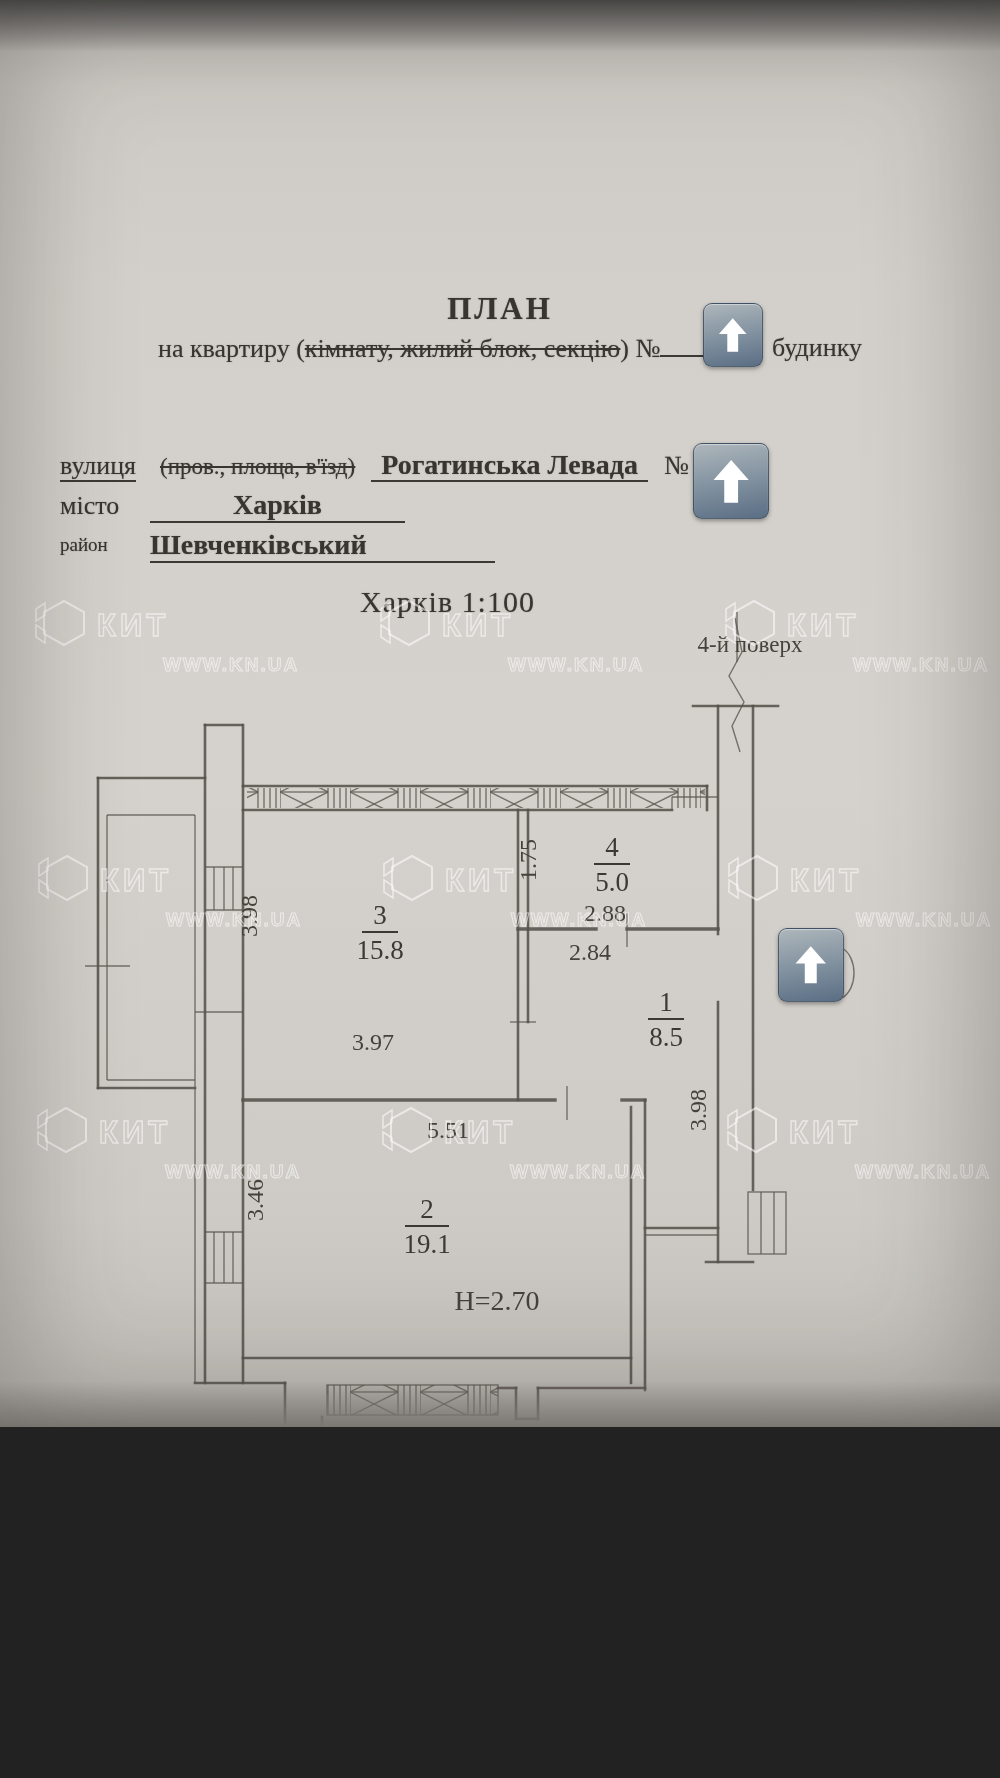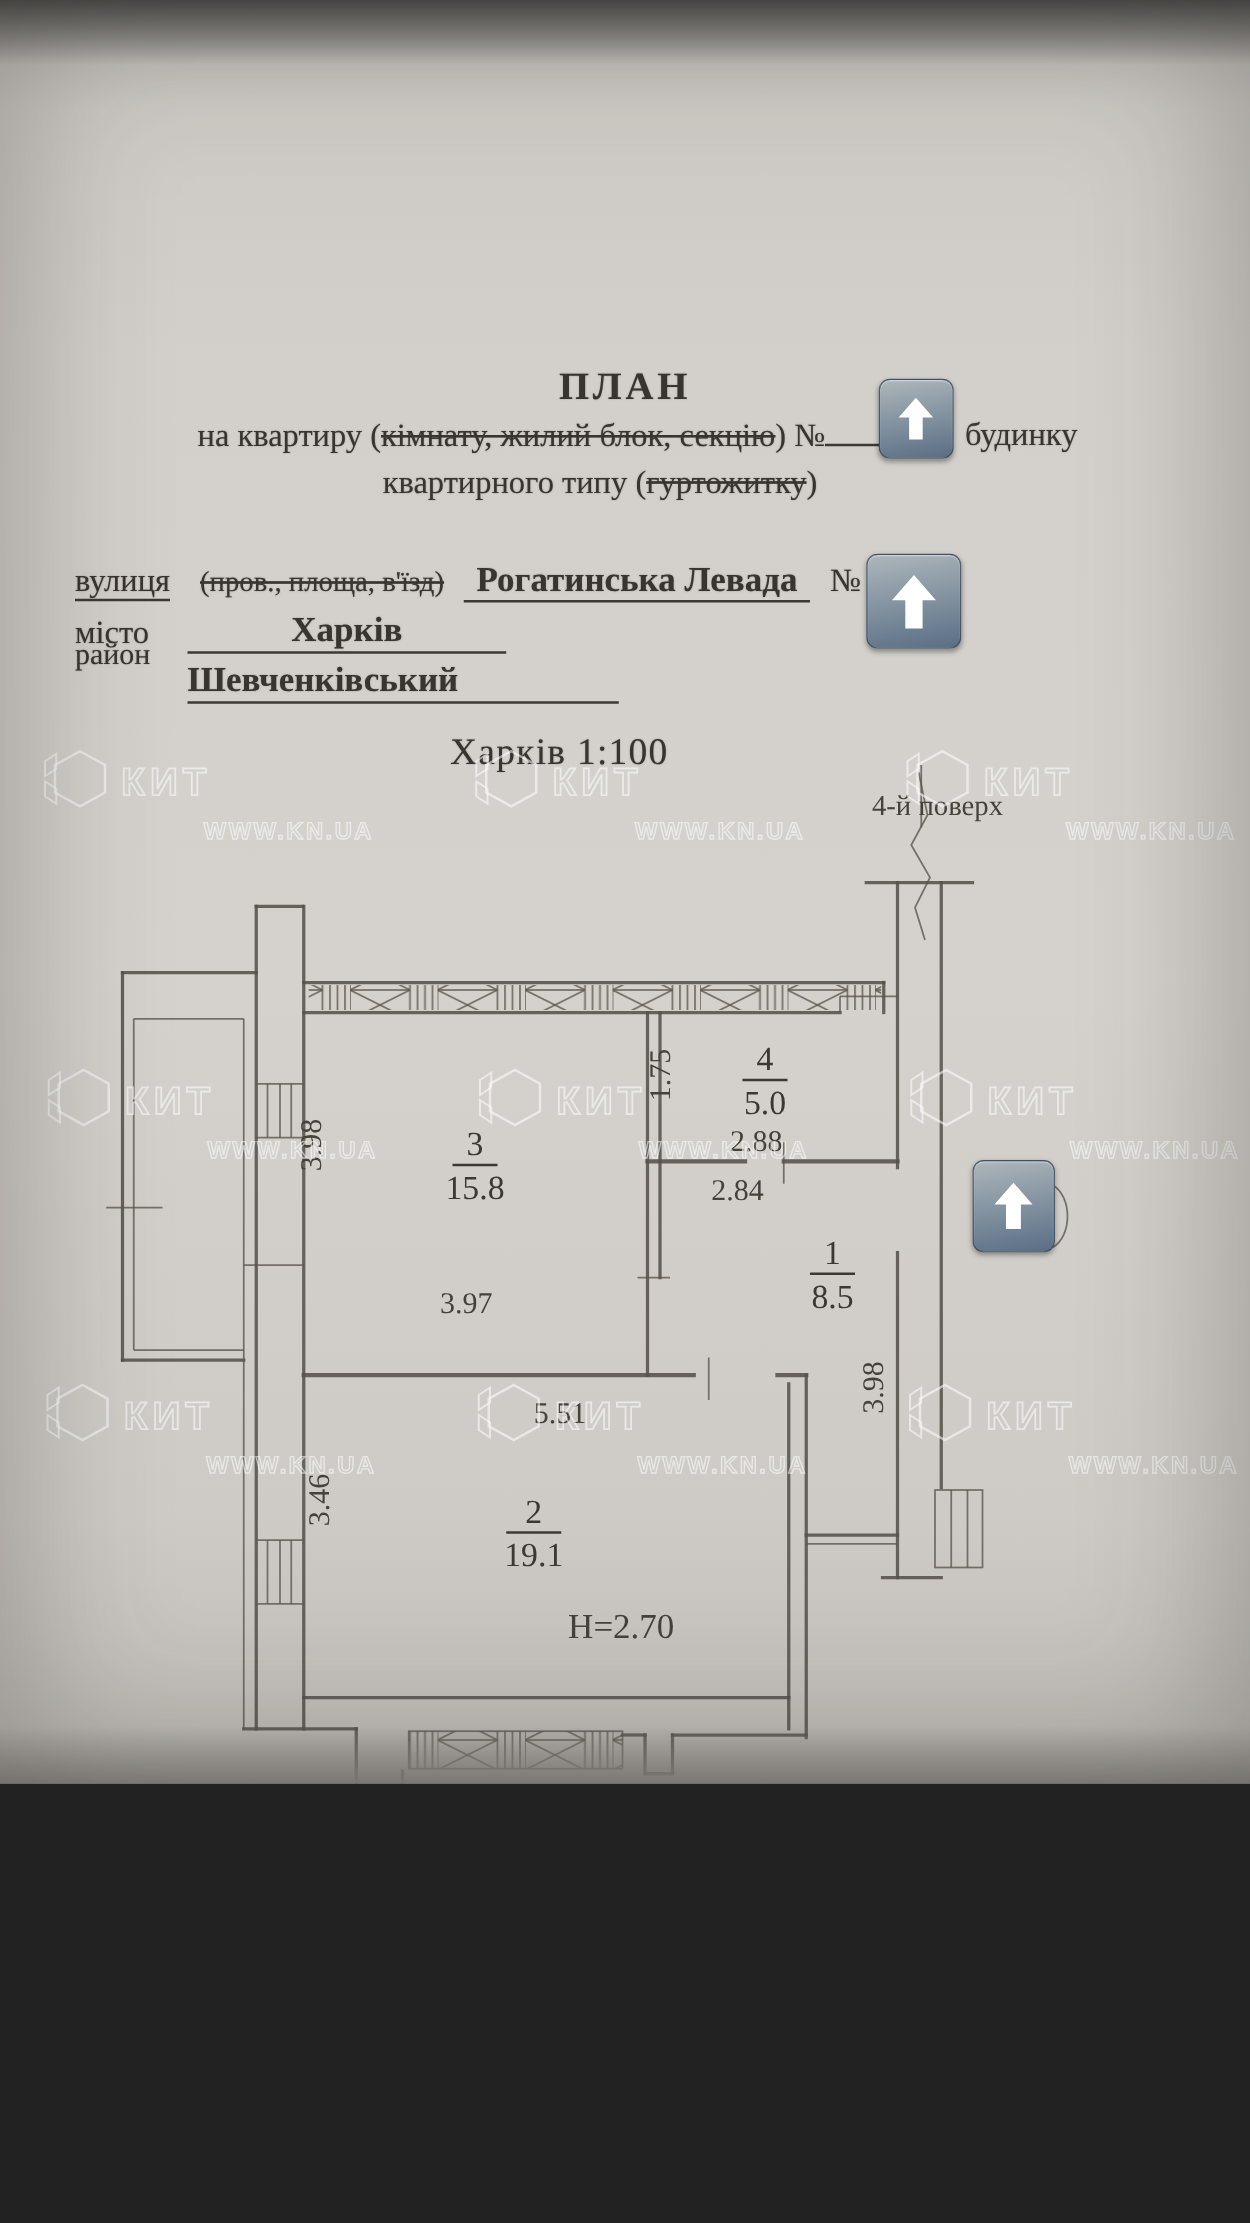--- a/index.html
+++ b/index.html
@@ -39,32 +39,29 @@
 
   <div class="band-top"></div>
 
   <div class="doc" style="top:291px;left:0;width:1000px;text-align:center;font-size:31px;font-weight:bold;letter-spacing:3px;">ПЛАН</div>
 
   <div class="doc" style="top:331px;left:158px;font-size:26px;">
     <span>на квартиру (</span><span class="struck">кімнату, жилий блок, секцію</span><span>) №</span><span class="blank"></span>
   </div>
   <div class="doc" style="top:333px;left:772px;font-size:26px;">будинку</div>
 
-  <div class="doc" style="top:371px;left:0;width:960px;text-align:center;font-size:26px;">
-    <span>квартирного типу (</span><span class="struck">гуртожитку</span><span>)</span>
-  </div>
 
   <div class="doc" style="top:449px;left:60px;font-size:26px;">
     <span class="uline">вулиця</span><span style="display:inline-block;width:24px;"></span><span class="struck" style="font-size:23px;">(пров., площа, в'їзд)</span><span style="display:inline-block;width:16px;"></span><span class="uline" style="font-weight:600;font-size:28px;padding:0 10px;margin-top:44px;">Рогатинська Левада</span><span style="display:inline-block;width:16px;"></span><span>№</span>
   </div>
 
   <div class="doc" style="top:491px;left:60px;font-size:26px;">місто</div>
   <div class="doc uline" style="top:489px;left:150px;width:255px;text-align:center;font-size:28px;font-weight:600;">Харків</div>
 
-  <div class="doc" style="top:511px;left:60px;font-size:24px;text-align:right;">район</div>
+  <div class="doc" style="top:534px;left:60px;font-size:19px;text-align:right;">район</div>
   <div class="doc uline" style="top:529px;left:150px;width:345px;text-align:left;font-size:28px;font-weight:600;">Шевченківський</div>
 
   <div class="doc" style="top:585px;left:360px;font-size:30px;letter-spacing:1px;">Харків 1:100</div>
 
   <svg width="1000" height="1778" viewBox="0 0 1000 1778" style="position:absolute;top:0;left:0;">
     <defs>
       <pattern id="winpat" width="70" height="24" patternUnits="userSpaceOnUse">
         <rect x="0" y="0" width="48" height="24" class="thin"></rect>
         <line x1="0" y1="0" x2="48" y2="24" class="thin"></line>
         <line x1="0" y1="24" x2="48" y2="0" class="thin"></line>

